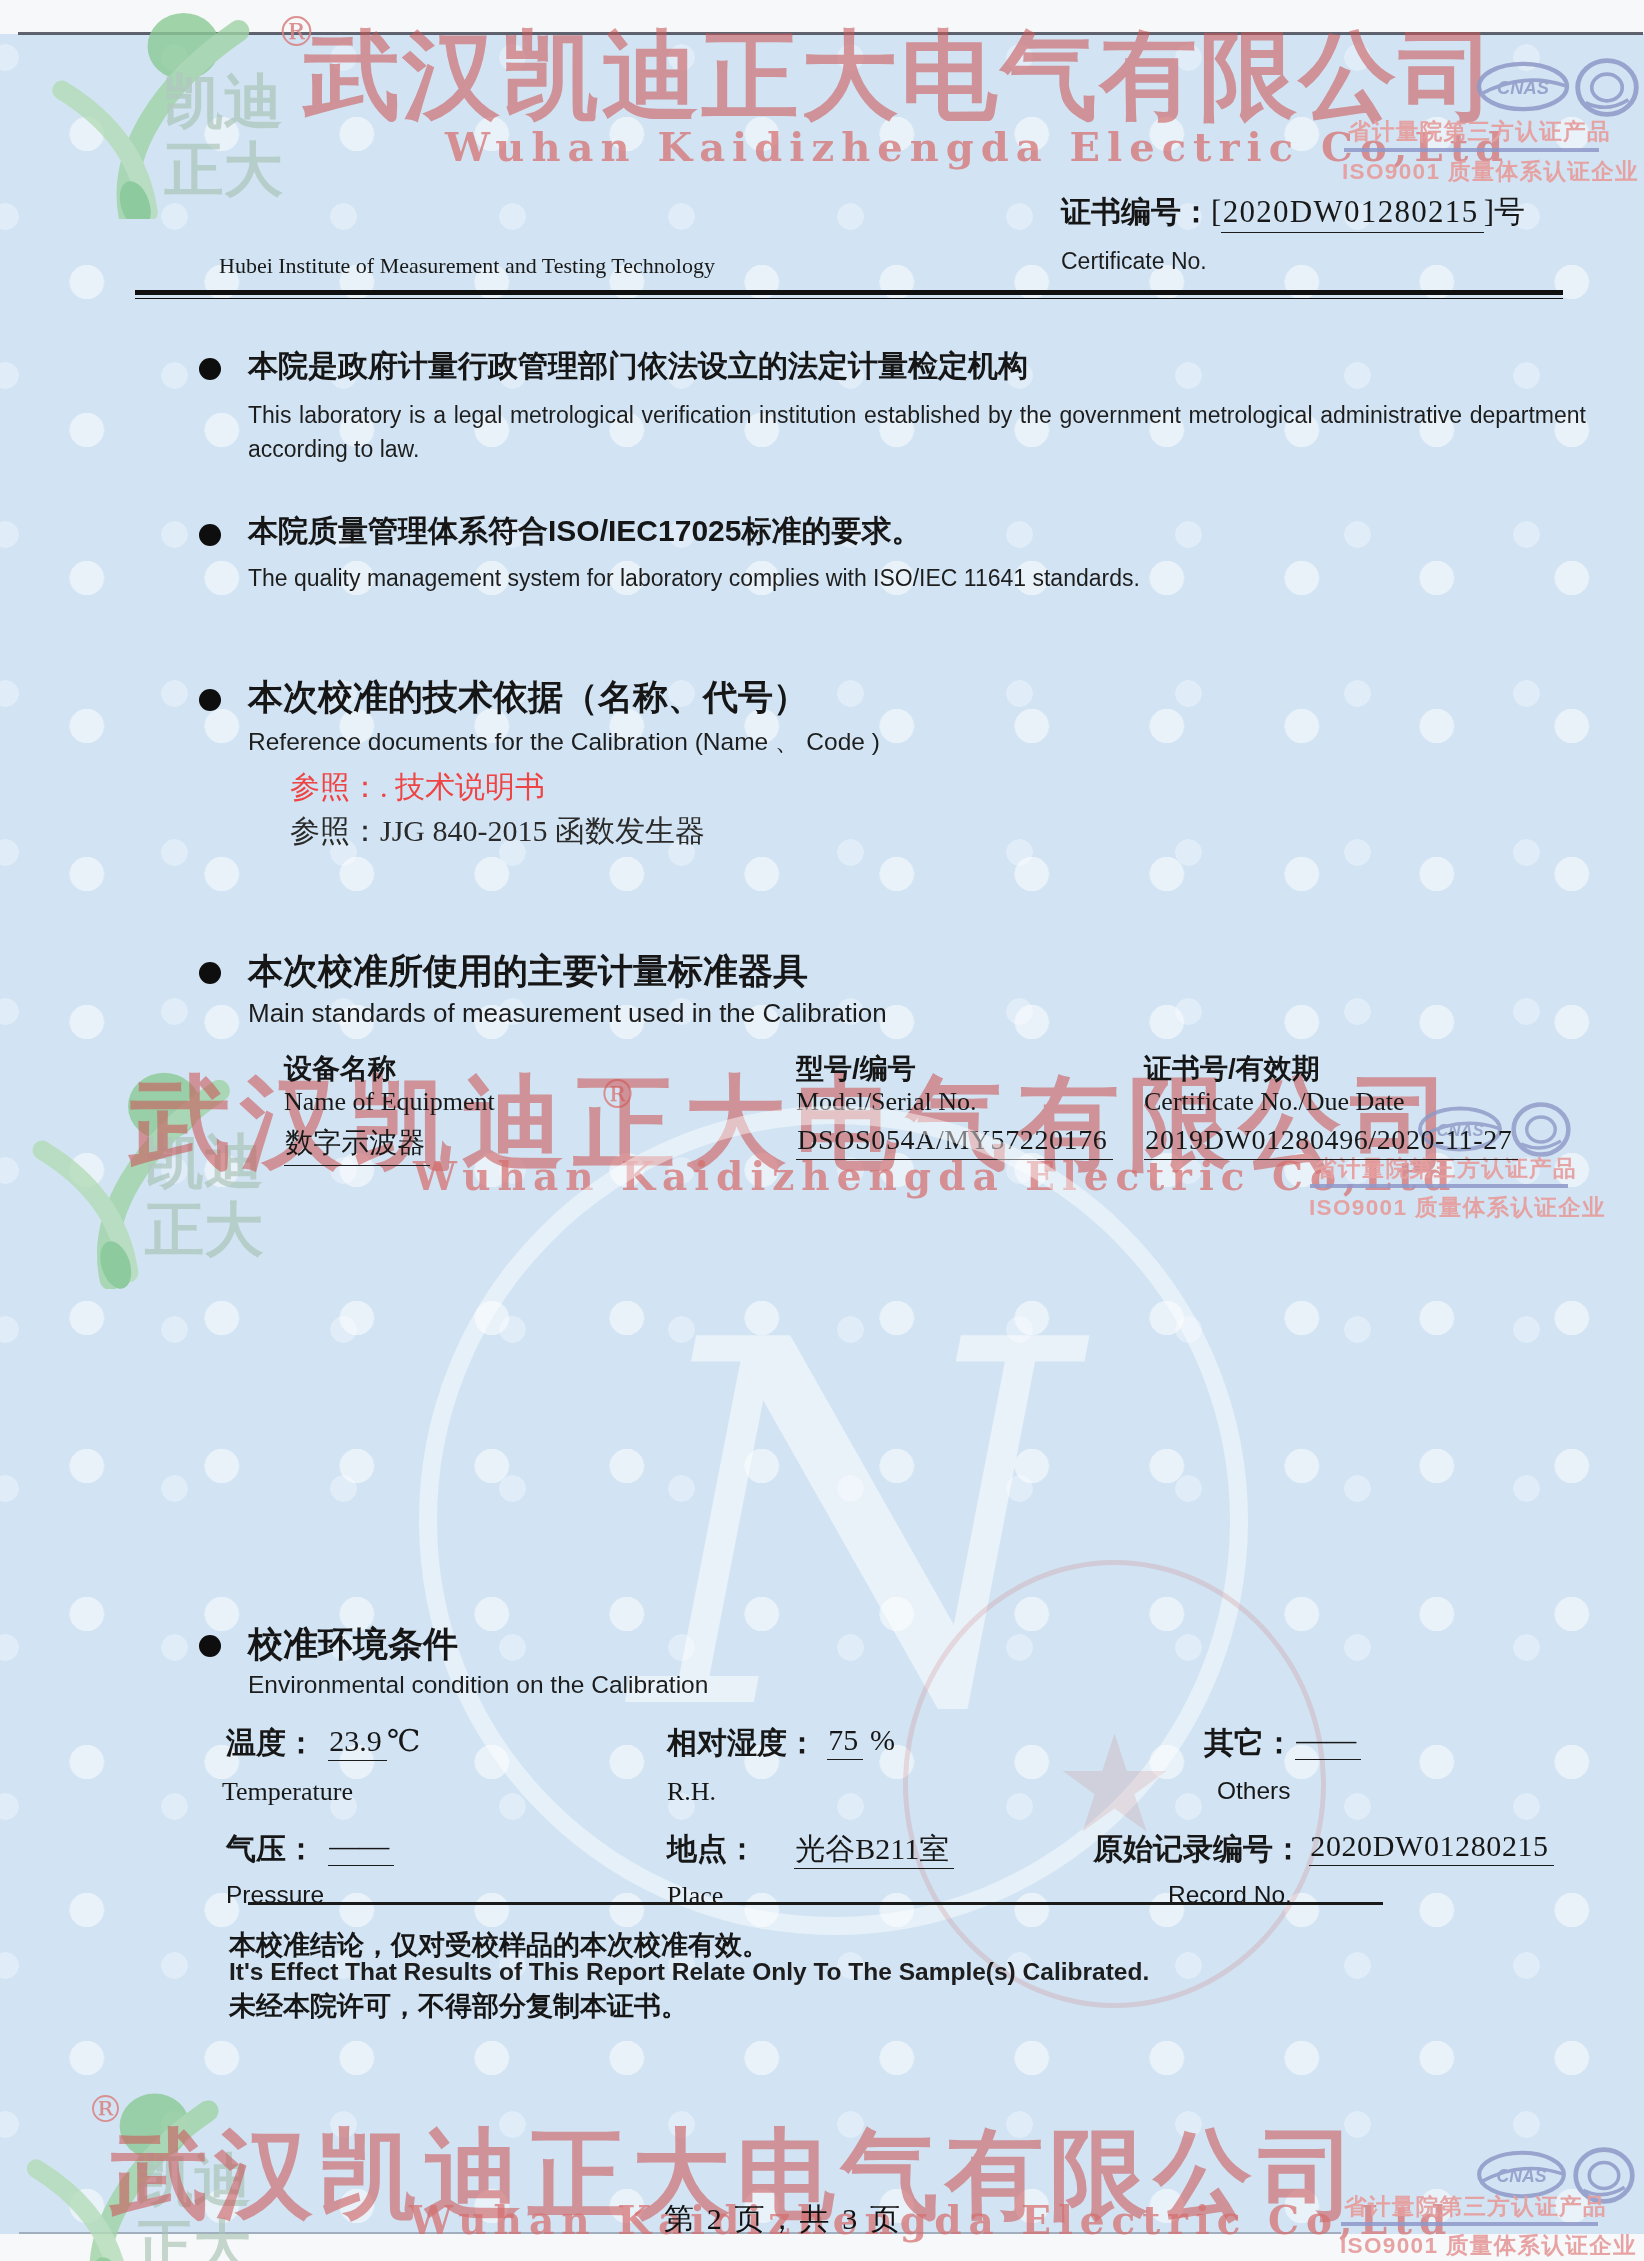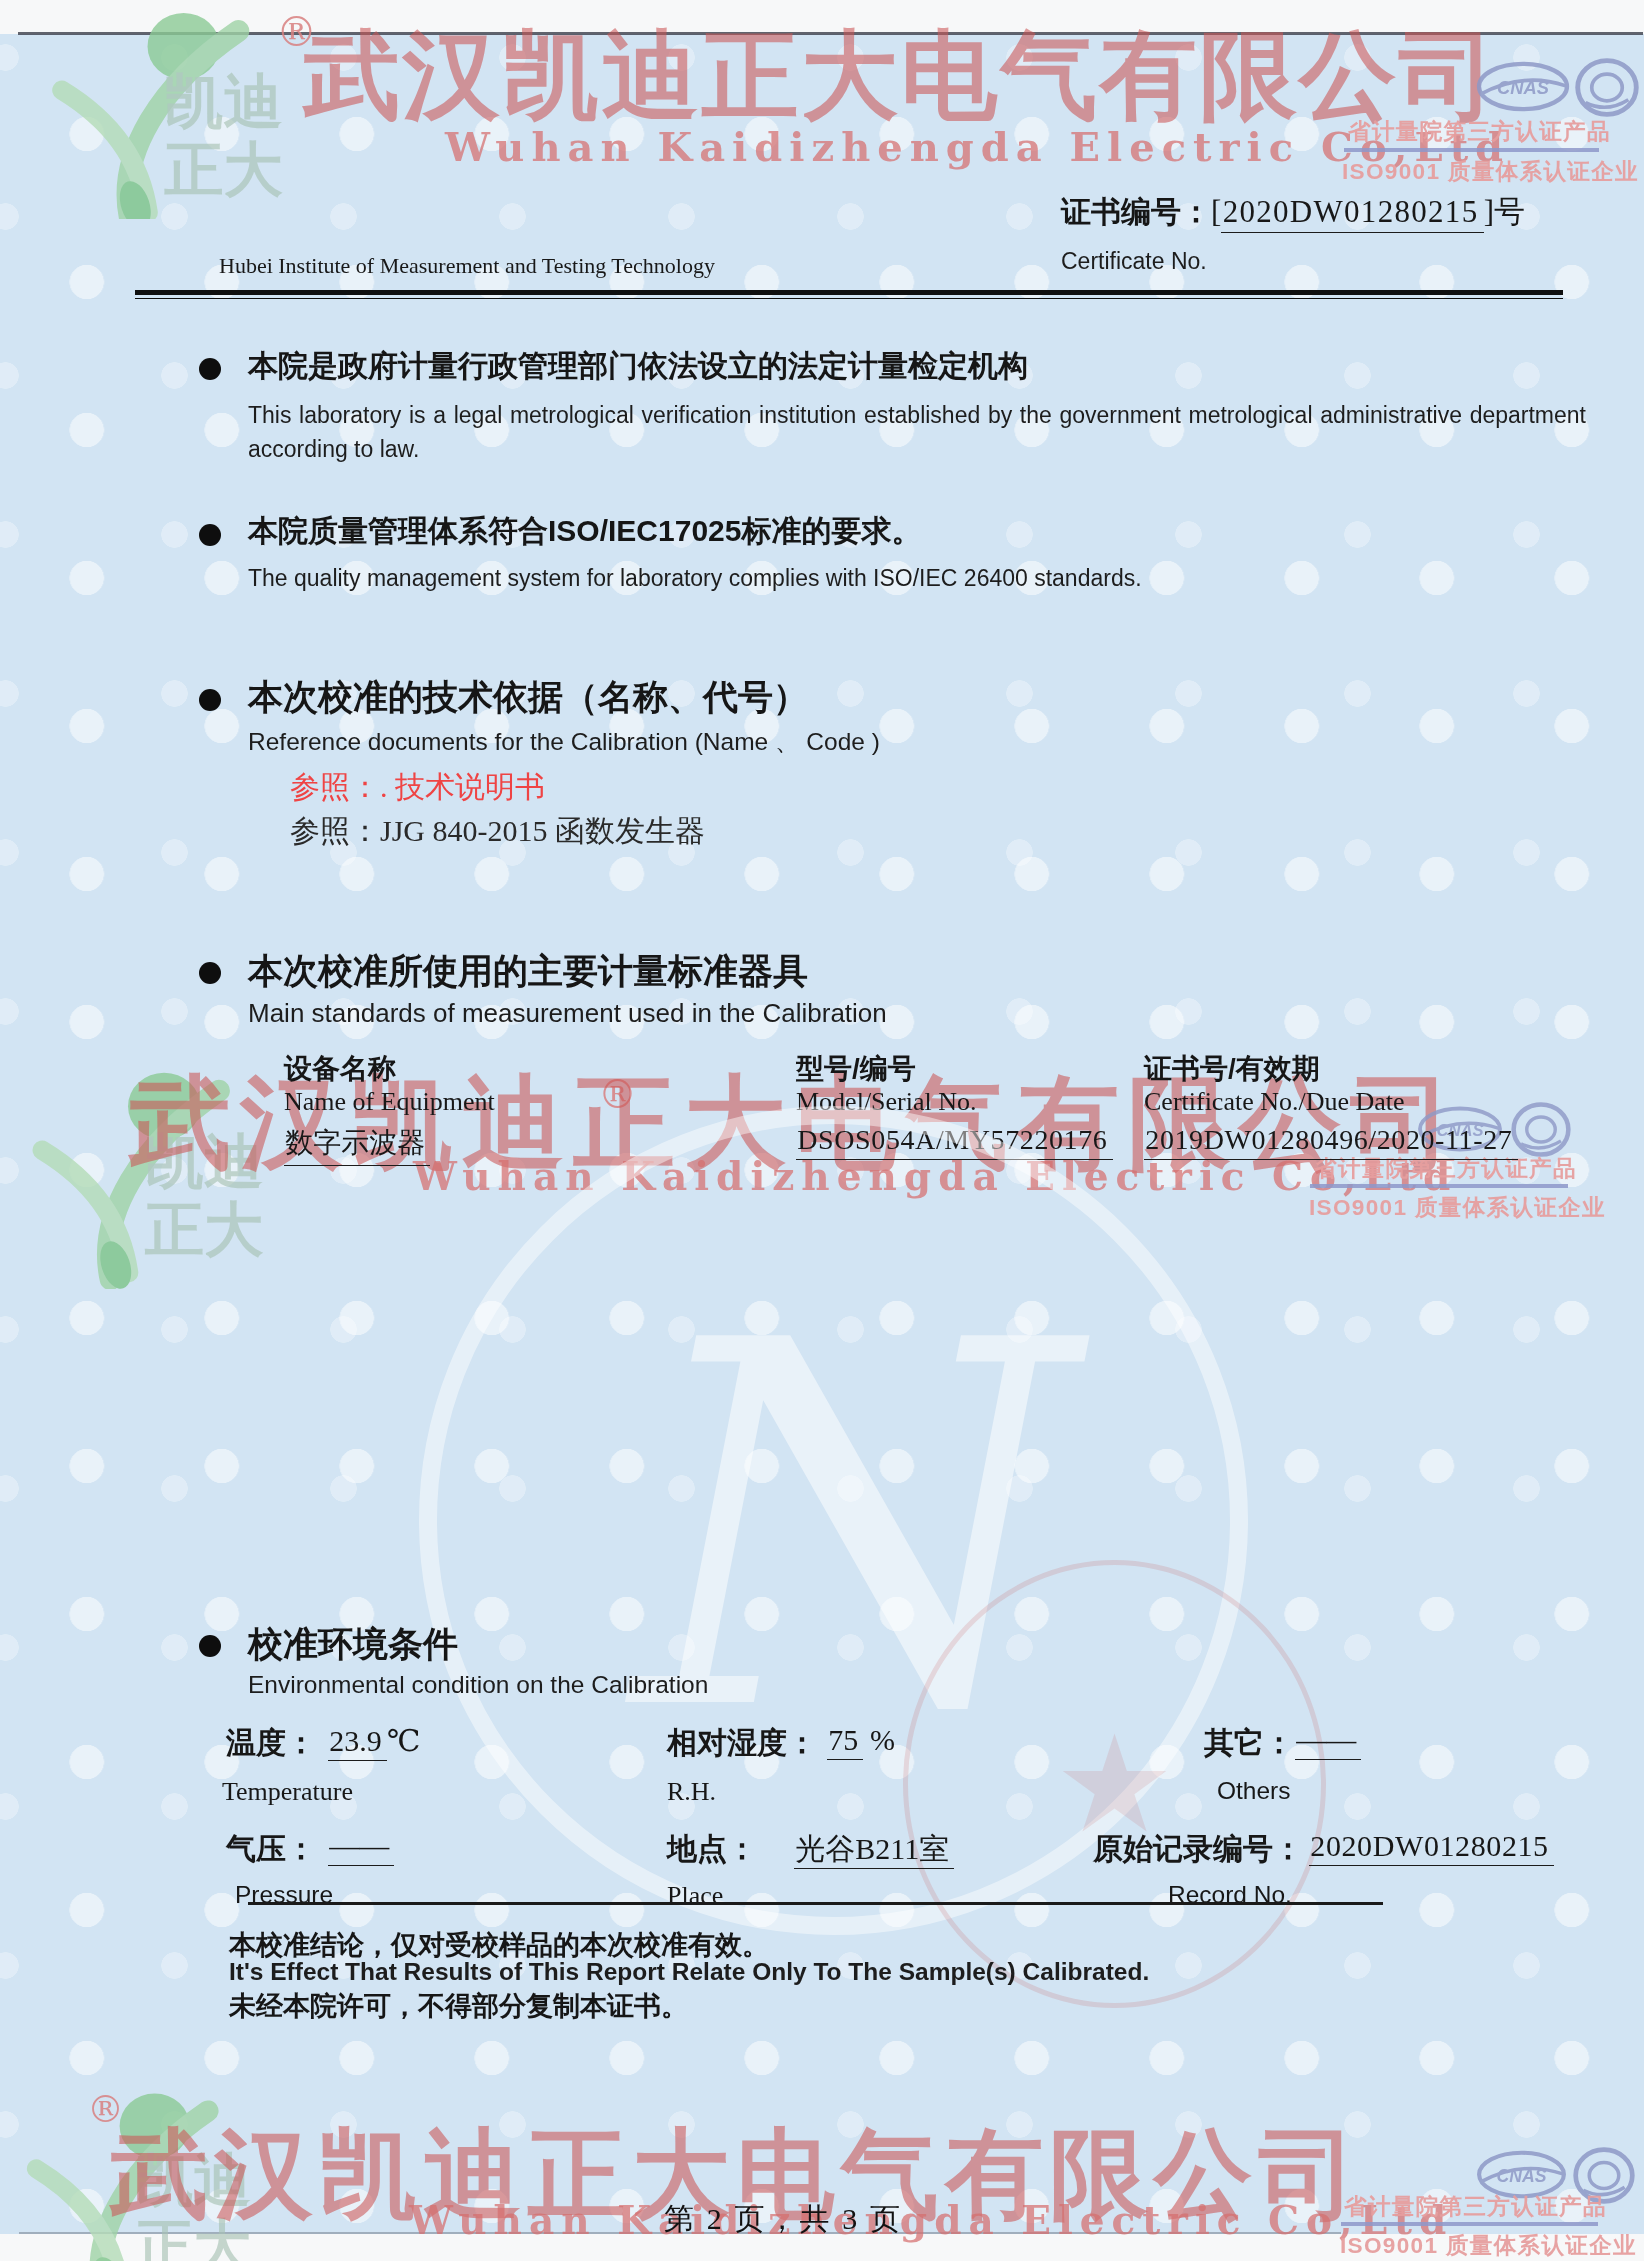--- a/index.html
+++ b/index.html
@@ -73,21 +73,21 @@
   </div>
   <div class="abs ens" style="left:1061px;top:248px;font-size:23px;">Certificate No.</div>
   <div class="abs dblrule" style="left:135px;top:290px;width:1428px;"></div>
 
   <div class="abs dot" style="left:199px;top:358px;"></div>
   <div class="abs cnh nowrap" style="left:248px;top:346px;font-size:30px;">本院是政府计量行政管理部门依法设立的法定计量检定机构</div>
   <div class="abs ens" style="left:248px;top:398px;font-size:23px;width:1338px;line-height:34px;text-align:justify;">This laboratory is a legal metrological verification institution established by the government metrological administrative department according to law.</div>
 
   <div class="abs dot" style="left:199px;top:524px;"></div>
   <div class="abs cnh nowrap" style="left:248px;top:511px;font-size:30px;">本院质量管理体系符合ISO/IEC17025标准的要求。</div>
-  <div class="abs ens nowrap" style="left:248px;top:565px;font-size:23px;">The quality management system for laboratory complies with ISO/IEC 26400 standards.</div>
+  <div class="abs ens nowrap" style="left:248px;top:565px;font-size:23px;">The quality management system for laboratory complies with ISO/IEC 11641 standards.</div>
 
   <div class="abs dot" style="left:199px;top:689px;"></div>
   <div class="abs cnh nowrap" style="left:248px;top:674px;font-size:35px;font-family:Liberation Mono, monospace;">本次校准的技术依据（名称、代号）</div>
   <div class="abs ens nowrap" style="left:248px;top:725px;font-size:24.5px;">Reference documents for the Calibration (Name 、 Code )</div>
   <div class="abs serif nowrap" style="left:290px;top:767px;font-size:30px;color:#ef4444;">参照：. 技术说明书</div>
   <div class="abs serif nowrap" style="left:290px;top:811px;font-size:30px;color:#2a2a2a;">参照：JJG 840-2015 函数发生器</div>
 
   <div class="abs dot" style="left:199px;top:962px;"></div>
   <div class="abs cnh nowrap" style="left:248px;top:948px;font-size:35px;">本次校准所使用的主要计量标准器具</div>
   <div class="abs ens nowrap" style="left:248px;top:998px;font-size:26px;">Main standards of measurement used in the Calibration</div>
@@ -146,21 +146,21 @@
   <div class="abs envlab" style="left:667px;top:1723px;">相对湿度：</div>
   <div class="abs nowrap" style="left:827px;top:1723px;"><span class="envval uline">75</span><span class="envval" style="margin-left:6.4px;">%</span></div>
   <div class="abs envenl" style="left:667px;top:1777px;">R.H.</div>
 
   <div class="abs envlab" style="left:1204px;top:1723px;">其它：</div>
   <div class="abs nowrap" style="left:1295px;top:1723px;"><span class="envval uline">——</span></div>
   <div class="abs envenl sans" style="left:1185px;top:1777px;margin-left:32px;">Others</div>
 
   <div class="abs envlab" style="left:226px;top:1829px;">气压：</div>
   <div class="abs nowrap" style="left:328px;top:1829px;"><span class="envval uline">——</span></div>
-  <div class="abs envenl sans" style="left:235px;top:1881px;">Pressure</div>
+  <div class="abs envenl sans" style="left:226px;top:1881px;">Pressure</div>
 
   <div class="abs envlab" style="left:667px;top:1829px;">地点：</div>
   <div class="abs nowrap" style="left:794px;top:1829px;"><span class="envval uline">光谷B211室</span></div>
   <div class="abs envenl" style="left:667px;top:1881px;">Place</div>
 
   <div class="abs envlab" style="left:1093px;top:1829px;">原始记录编号：</div>
   <div class="abs nowrap" style="left:1309px;top:1829px;"><span class="envval uline" style="letter-spacing:0.6px;">2020DW01280215</span></div>
   <div class="abs envenl sans" style="left:1168px;top:1881px;">Record No.</div>
 
   <div class="abs" style="left:248px;top:1902px;width:1135px;height:2.6px;background:#1a1a1a;"></div>

